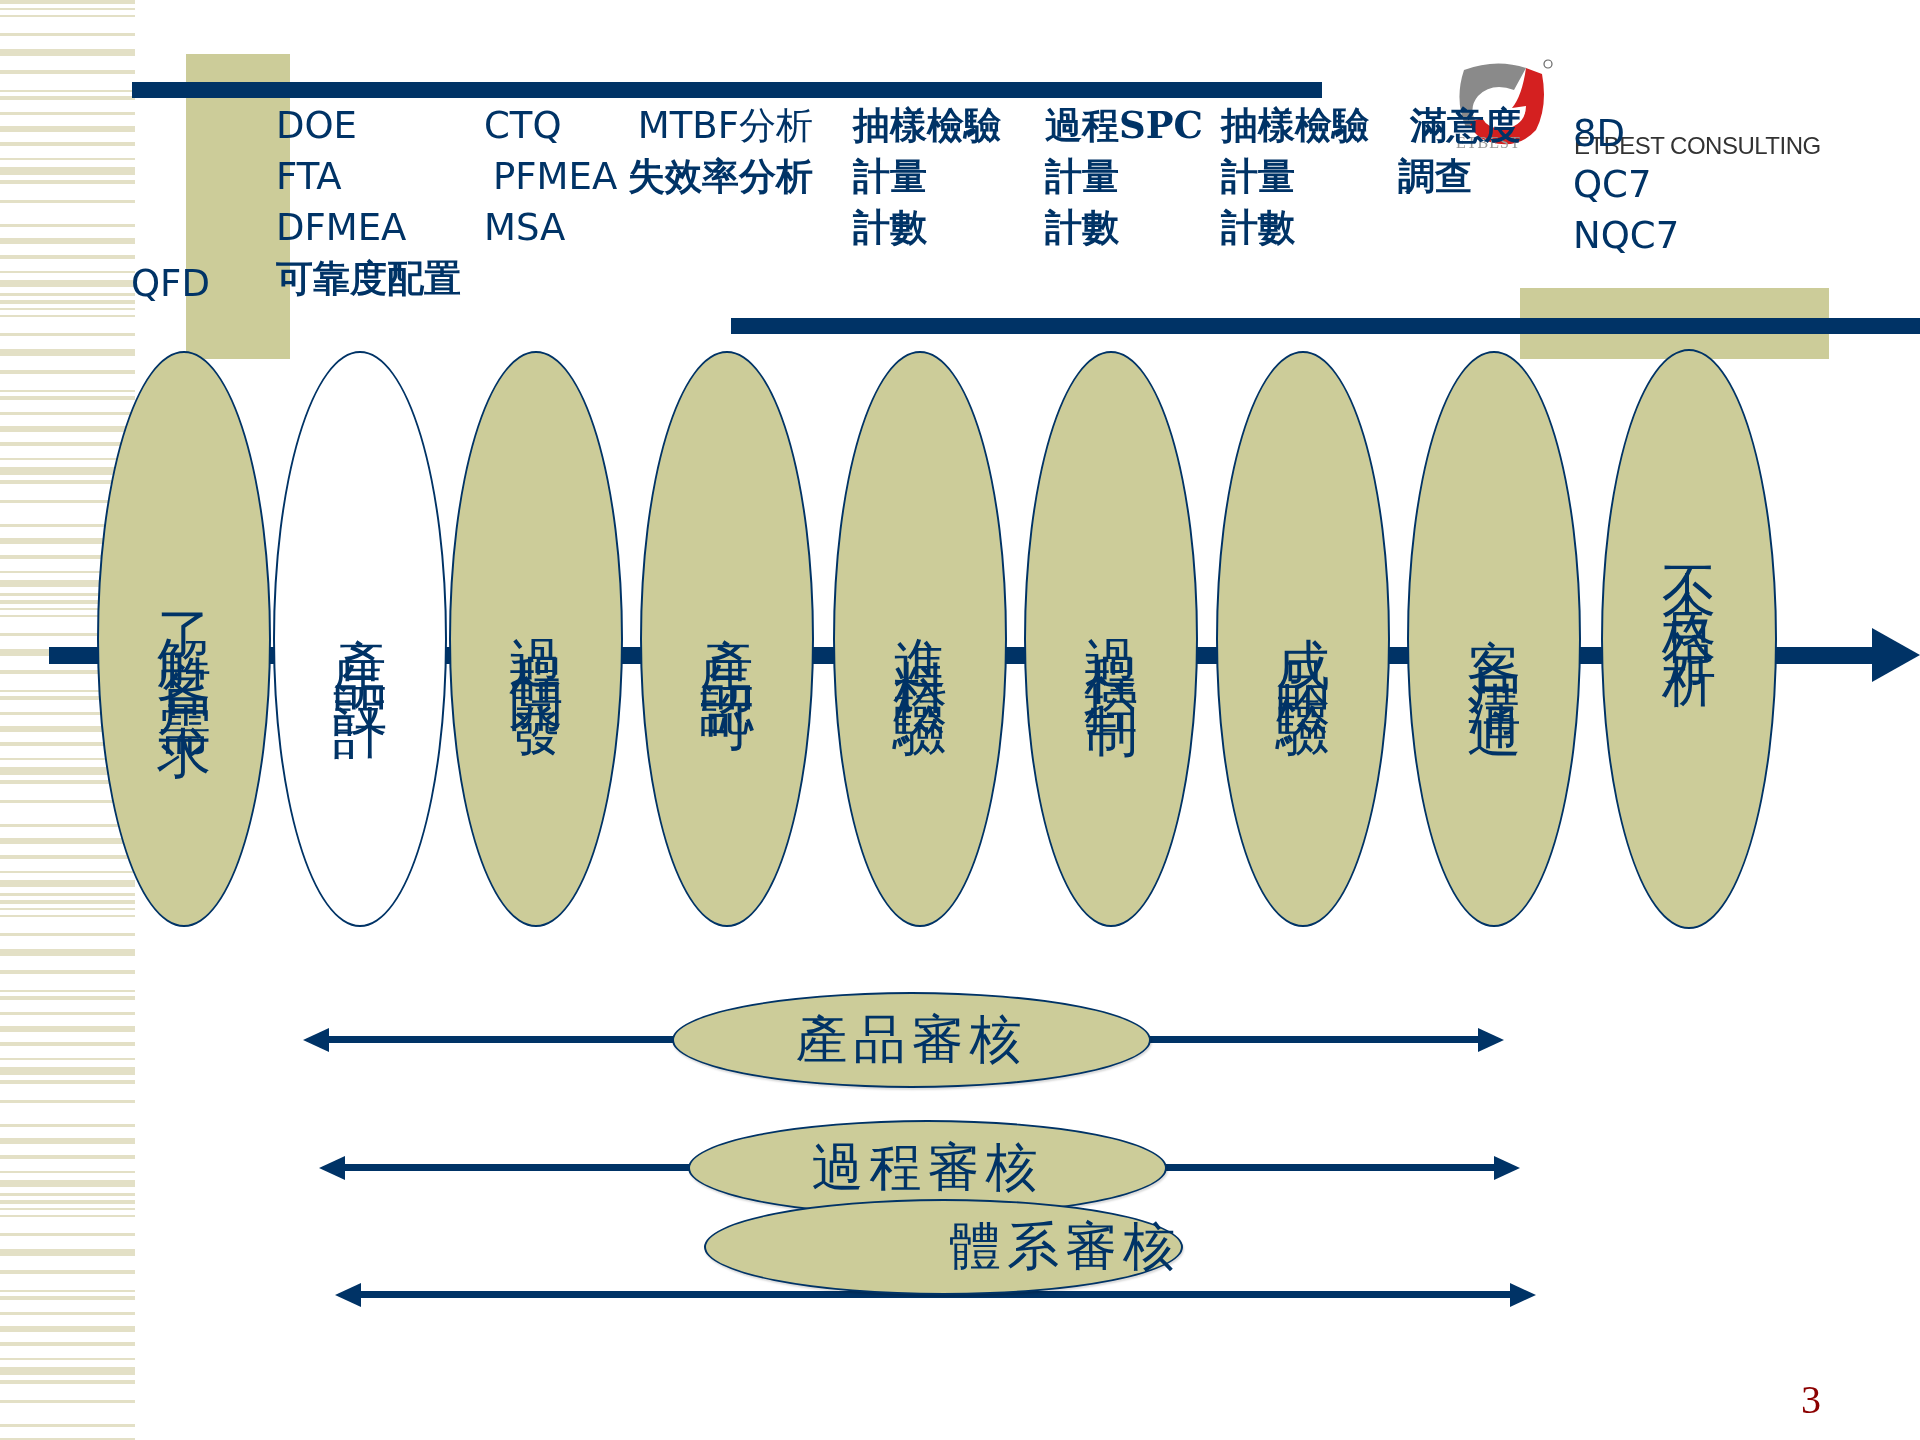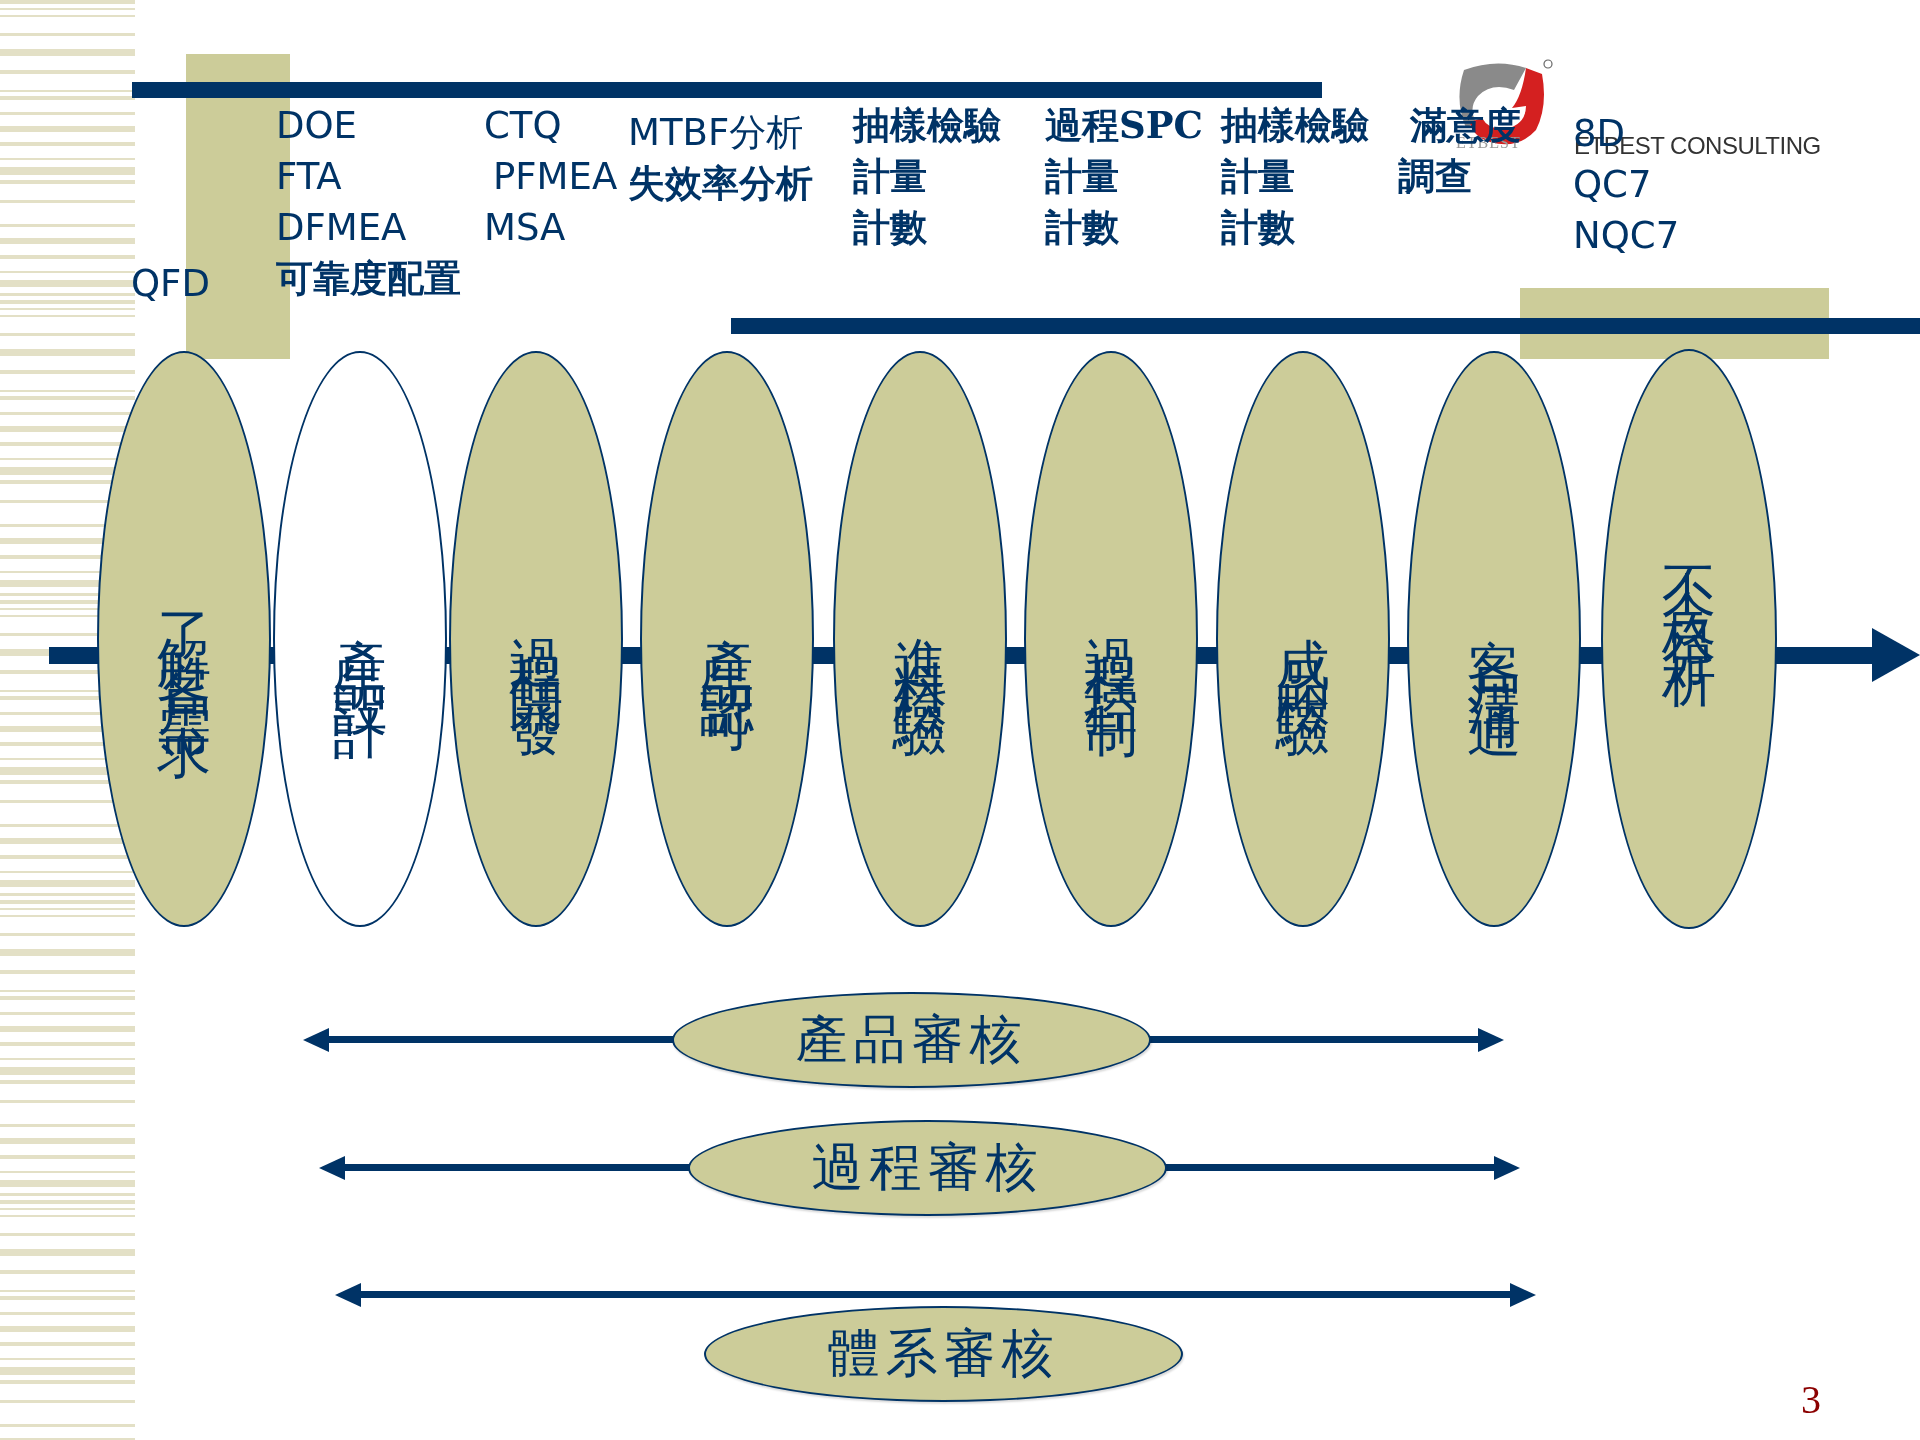--- a/index.html
+++ b/index.html
@@ -83,21 +83,21 @@
   <div class="label" style="position:relative;">DFMEA</div>
   <div class="label serif" style="position:relative;">可靠度配置</div>
 </div>
 
 <div class="abs" style="left:484px; top:100px;">
   <div class="label" style="position:relative;">CTQ</div>
   <div class="label" style="position:relative;margin-left:9px;">PFMEA</div>
   <div class="label" style="position:relative;">MSA</div>
 </div>
 
-<div class="abs" style="left:628px; top:107px;">
+<div class="abs" style="left:628px; top:100px;text-align:right;">
   <div class="label" style="position:relative;">MTBF分析</div>
   <div class="label serif" style="position:relative;">失效率分析</div>
 </div>
 
 <div class="abs" style="left:853px; top:100px;">
   <div class="label serif" style="position:relative;">抽樣檢驗</div>
   <div class="label serif" style="position:relative;">計量</div>
   <div class="label serif" style="position:relative;">計數</div>
 </div>
 
@@ -170,18 +170,18 @@
   <div class="audit-head-r" style="left:1494px; top:1156px;"></div>
   <div class="audit-ell" style="left:688px; top:1120px; width:479px; height:96px;">
     <span>過程審核</span>
   </div>
 </div>
 
 <div>
   <div class="audit-line" style="left:350px; top:1291px; width:1168px;"></div>
   <div class="audit-head-l" style="left:335px; top:1283px;"></div>
   <div class="audit-head-r" style="left:1510px; top:1283px;"></div>
-  <div class="audit-ell" style="left:704px; top:1306px; width:479px; height:96px;">
+  <div class="audit-ell" style="left:704px; top:1199px; width:479px; height:96px;justify-content:flex-end;">
     <span>體系審核</span>
   </div>
 </div>
 
 <div class="page-num">3</div>
 
 </body></html>

